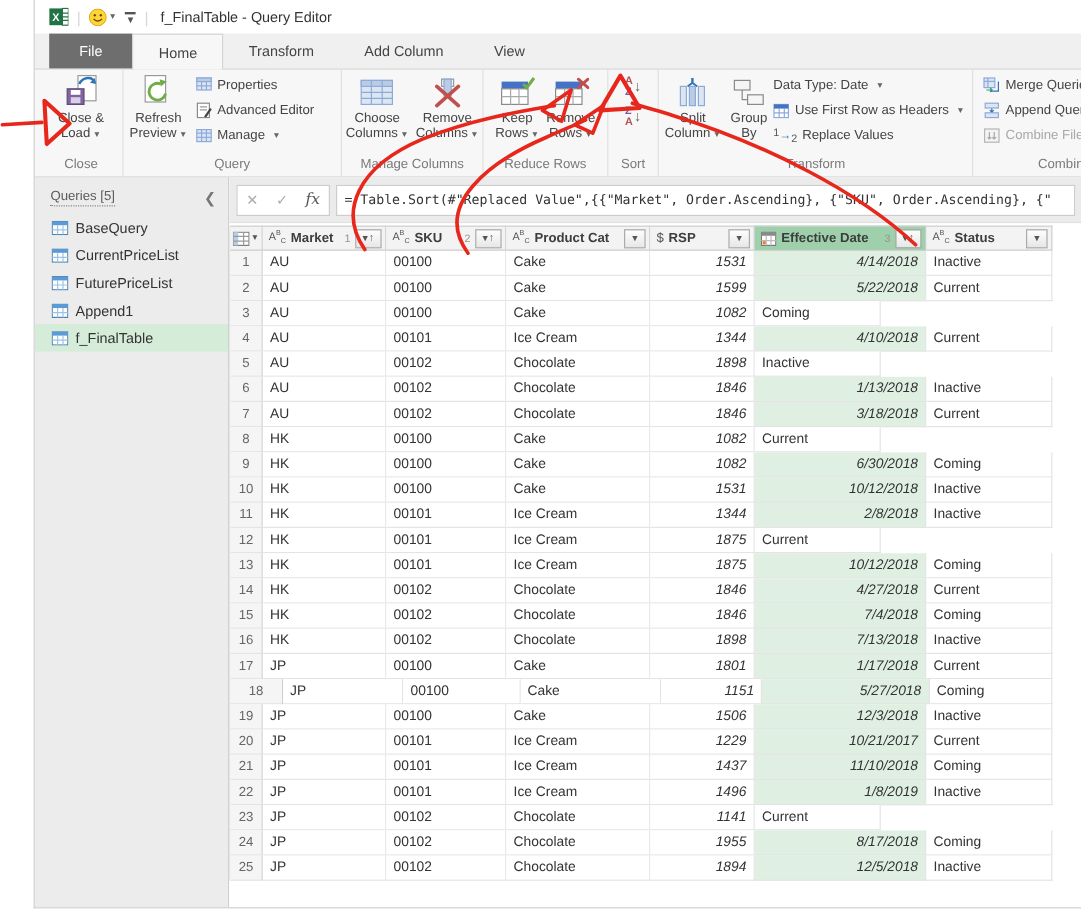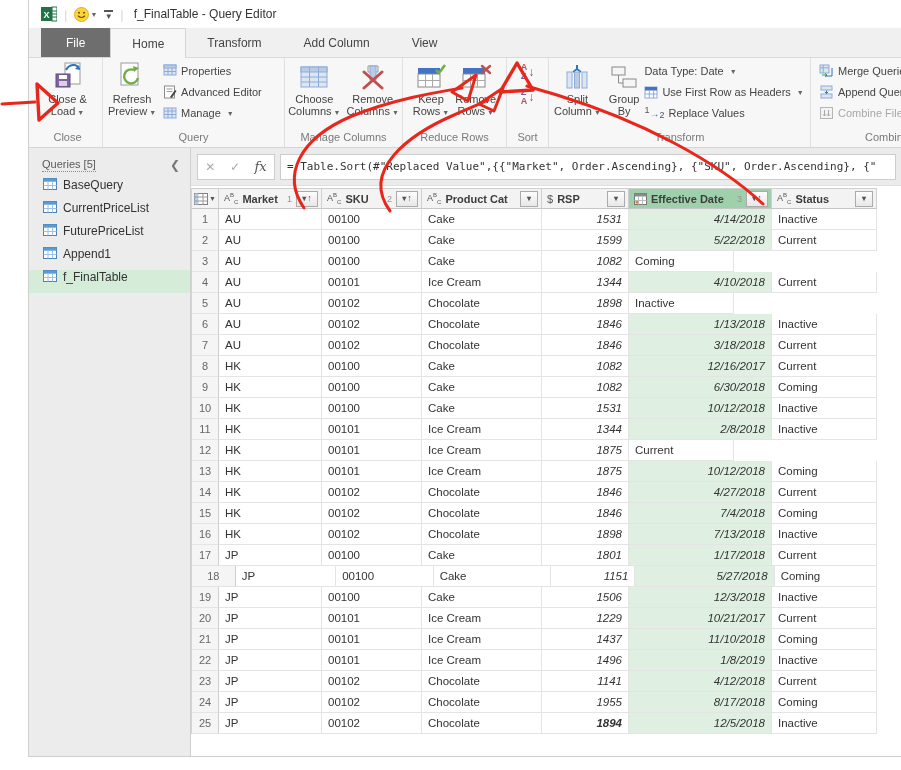--- a/index.html
+++ b/index.html
@@ -41,21 +41,21 @@
   .sarrow{font-size:12px;color:#666;line-height:18px;}
   .rv-ic{font-size:9px;color:#555;display:flex;align-items:center;line-height:9px;}
   .rv-ic .b{color:#2e75b6;font-size:10px;}
 
   
   .bodyarea{display:flex;height:608px;}
   .sidebar{width:162px;background:#ececec;border-right:1px solid #cfcfcf;box-sizing:border-box;padding-top:10px;}
   .sb-head{display:flex;align-items:center;padding:0 10px 6px 13px;}
   .sb-title{font-size:11px;color:#5a5a5a;border-bottom:1px dotted #8a8a8a;padding-bottom:1px;}
   .sb-collapse{margin-left:auto;font-size:12px;color:#777;line-height:10px;}
-  .sq-item{display:flex;gap:6px;height:23px;padding-left:14px;font-size:12px;color:#333;}
+  .sq-item{display:flex;align-items:center;gap:6px;height:23px;padding-left:14px;font-size:12px;color:#333;}
   .sq-item.sel{background:#d5ecd9;}
 
   .main{flex:1;background:#fff;display:flex;flex-direction:column;overflow:hidden;}
   .formularow{height:38px;background:#ebebeb;display:flex;align-items:center;gap:5px;padding:0 6px 0 6px;box-sizing:border-box;border-bottom:1px solid #e0e0e0;}
   .fbtns{width:78px;height:26px;background:#fff;border:1px solid #cdcdcd;display:flex;align-items:center;justify-content:space-around;box-sizing:border-box;}
   .fx-x{color:#ababab;font-size:12px;} .fx-ck{color:#ababab;font-size:12px;}
   .fx-fx{font-family:"DejaVu Serif",serif;font-style:italic;font-size:13px;color:#555;}
   .finput{flex:1;height:26px;background:#fff;border:1px solid #cdcdcd;box-sizing:border-box;display:flex;align-items:center;padding:0 6px;overflow:hidden;}
   .fcode{font-family:"DejaVu Sans Mono",monospace;font-size:11px;color:#333;white-space:pre;}
 
@@ -562,21 +562,20 @@
                   <div class="gc rit" style="width: 87px;">1846</div>
                   <div class="gc selcol rit" style="width: 143px;">3/18/2018</div>
                   <div class="gc" style="width: 105px;">Current</div>
                 </div>
                 <div class="grow">
                   <div class="gc rownum" style="width: 27px;">8</div>
                   <div class="gc" style="width: 103px;">HK</div>
                   <div class="gc" style="width: 100px;">00100</div>
                   <div class="gc" style="width: 120px;">Cake</div>
                   <div class="gc rit" style="width: 87px;">1082</div>
-                  <div class="gc selcol rit" style="width: 143px;">12/16/2017</div>
                   <div class="gc" style="width: 105px;">Current</div>
                 </div>
                 <div class="grow">
                   <div class="gc rownum" style="width: 27px;">9</div>
                   <div class="gc" style="width: 103px;">HK</div>
                   <div class="gc" style="width: 100px;">00100</div>
                   <div class="gc" style="width: 120px;">Cake</div>
                   <div class="gc rit" style="width: 87px;">1082</div>
                   <div class="gc selcol rit" style="width: 143px;">6/30/2018</div>
                   <div class="gc" style="width: 105px;">Coming</div>
@@ -696,38 +695,37 @@
                   <div class="gc rit" style="width: 87px;">1496</div>
                   <div class="gc selcol rit" style="width: 143px;">1/8/2019</div>
                   <div class="gc" style="width: 105px;">Inactive</div>
                 </div>
                 <div class="grow">
                   <div class="gc rownum" style="width: 27px;">23</div>
                   <div class="gc" style="width: 103px;">JP</div>
                   <div class="gc" style="width: 100px;">00102</div>
                   <div class="gc" style="width: 120px;">Chocolate</div>
                   <div class="gc rit" style="width: 87px;">1141</div>
-                  <div class="gc selcol rit" style="width: 143px;">4/12/2018</div>
                   <div class="gc" style="width: 105px;">Current</div>
                 </div>
                 <div class="grow">
                   <div class="gc rownum" style="width: 27px;">24</div>
                   <div class="gc" style="width: 103px;">JP</div>
                   <div class="gc" style="width: 100px;">00102</div>
                   <div class="gc" style="width: 120px;">Chocolate</div>
                   <div class="gc rit" style="width: 87px;">1955</div>
                   <div class="gc selcol rit" style="width: 143px;">8/17/2018</div>
                   <div class="gc" style="width: 105px;">Coming</div>
                 </div>
                 <div class="grow">
                   <div class="gc rownum" style="width: 27px;">25</div>
                   <div class="gc" style="width: 103px;">JP</div>
                   <div class="gc" style="width: 100px;">00102</div>
                   <div class="gc" style="width: 120px;">Chocolate</div>
-                  <div class="gc rit" style="width: 87px; font-weight: bold;">1894</div>
+                  <div class="gc rit" style="width: 87px;">1894</div>
                   <div class="gc selcol rit" style="width: 143px;">12/5/2018</div>
                   <div class="gc" style="width: 105px;">Inactive</div>
                 </div>
               </div>
           </div>
         </div>
       </div>
     </div>
   </div>
 

